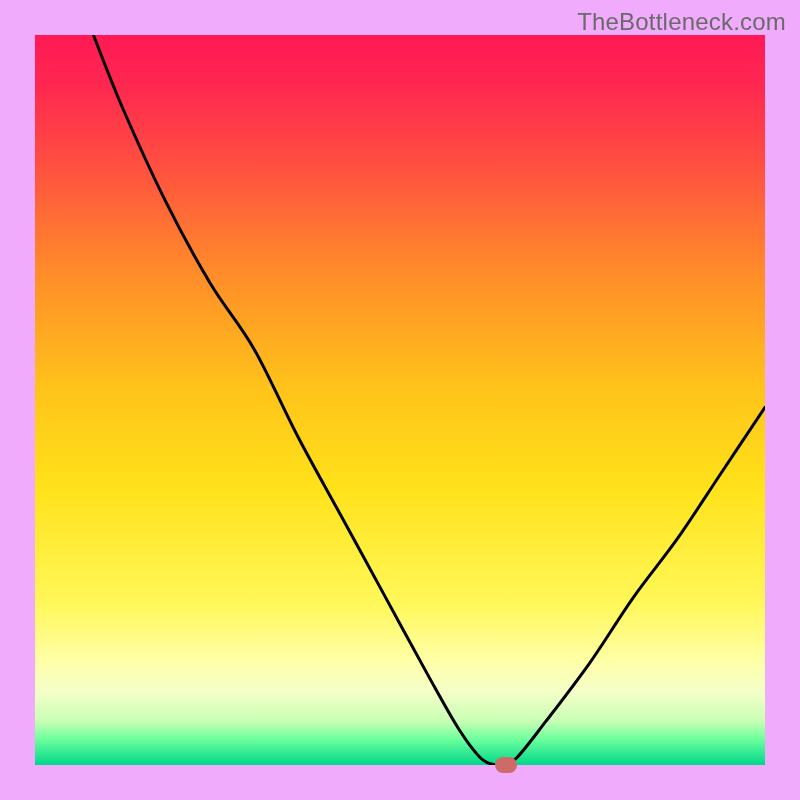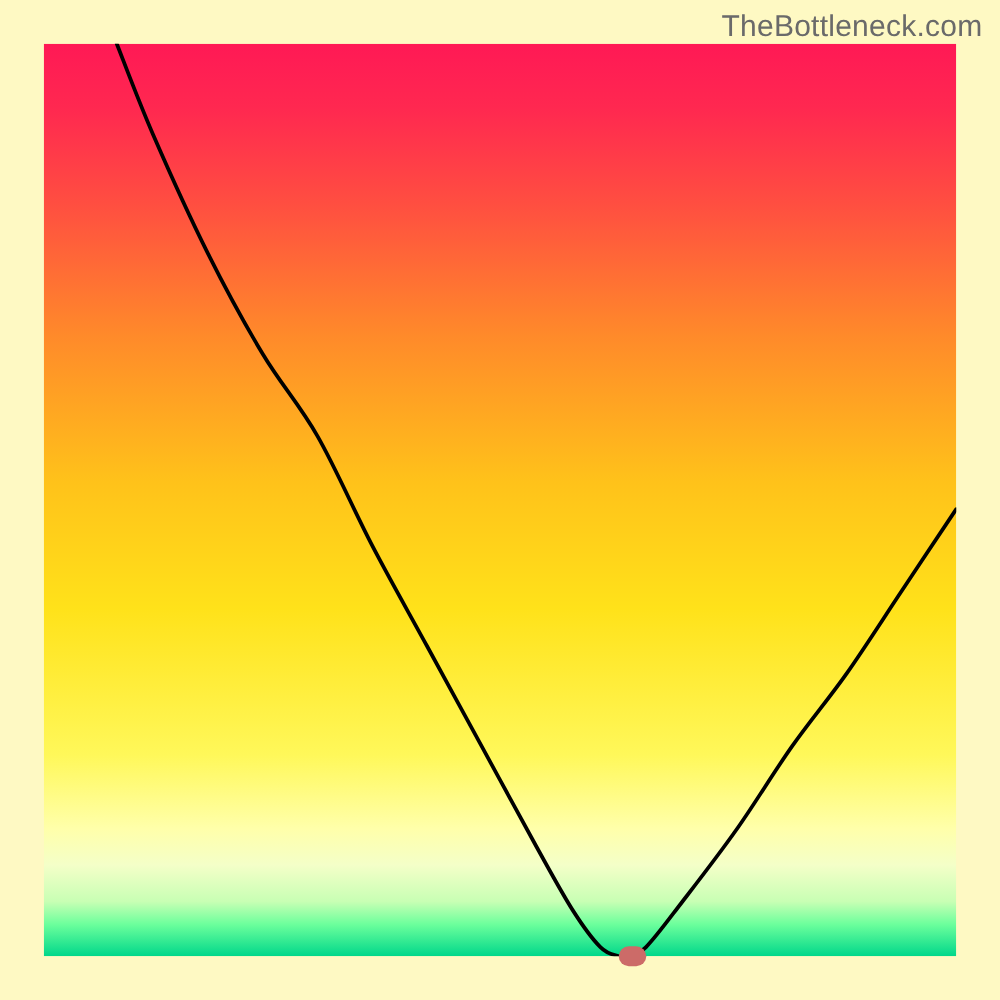--- a/index.html
+++ b/index.html
@@ -7,21 +7,21 @@
     padding: 0;
     width: 800px;
     height: 800px;
     overflow: hidden;
     background: #000;
   }
   .frame {
     position: relative;
     width: 800px;
     height: 800px;
-    background: #fef9c3;
+    background: #f0abfc;
   }
   .watermark {
     position: absolute;
     top: 8px;
     right: 14px;
     font-family: Arial, Helvetica, sans-serif;
     font-size: 24px;
     font-weight: 500;
     color: #6a6a6a;
     letter-spacing: 0.2px;

